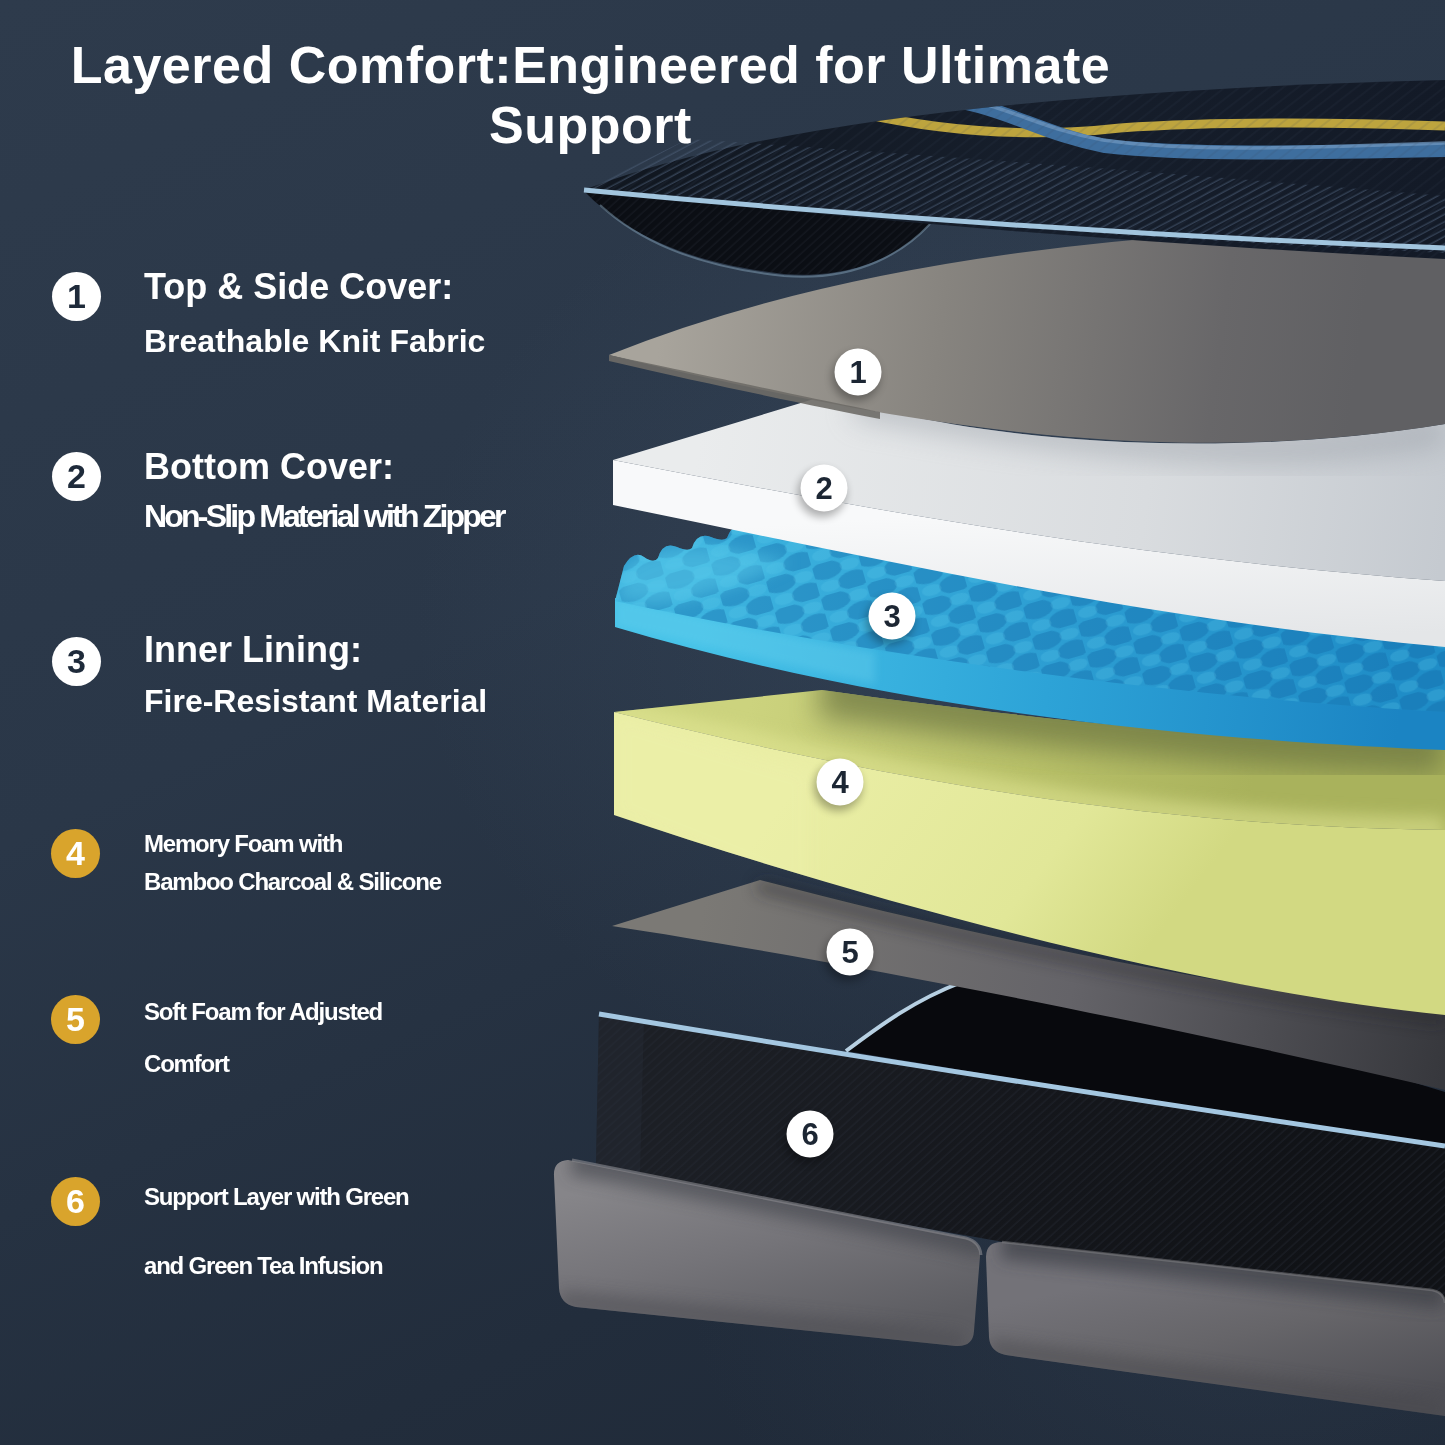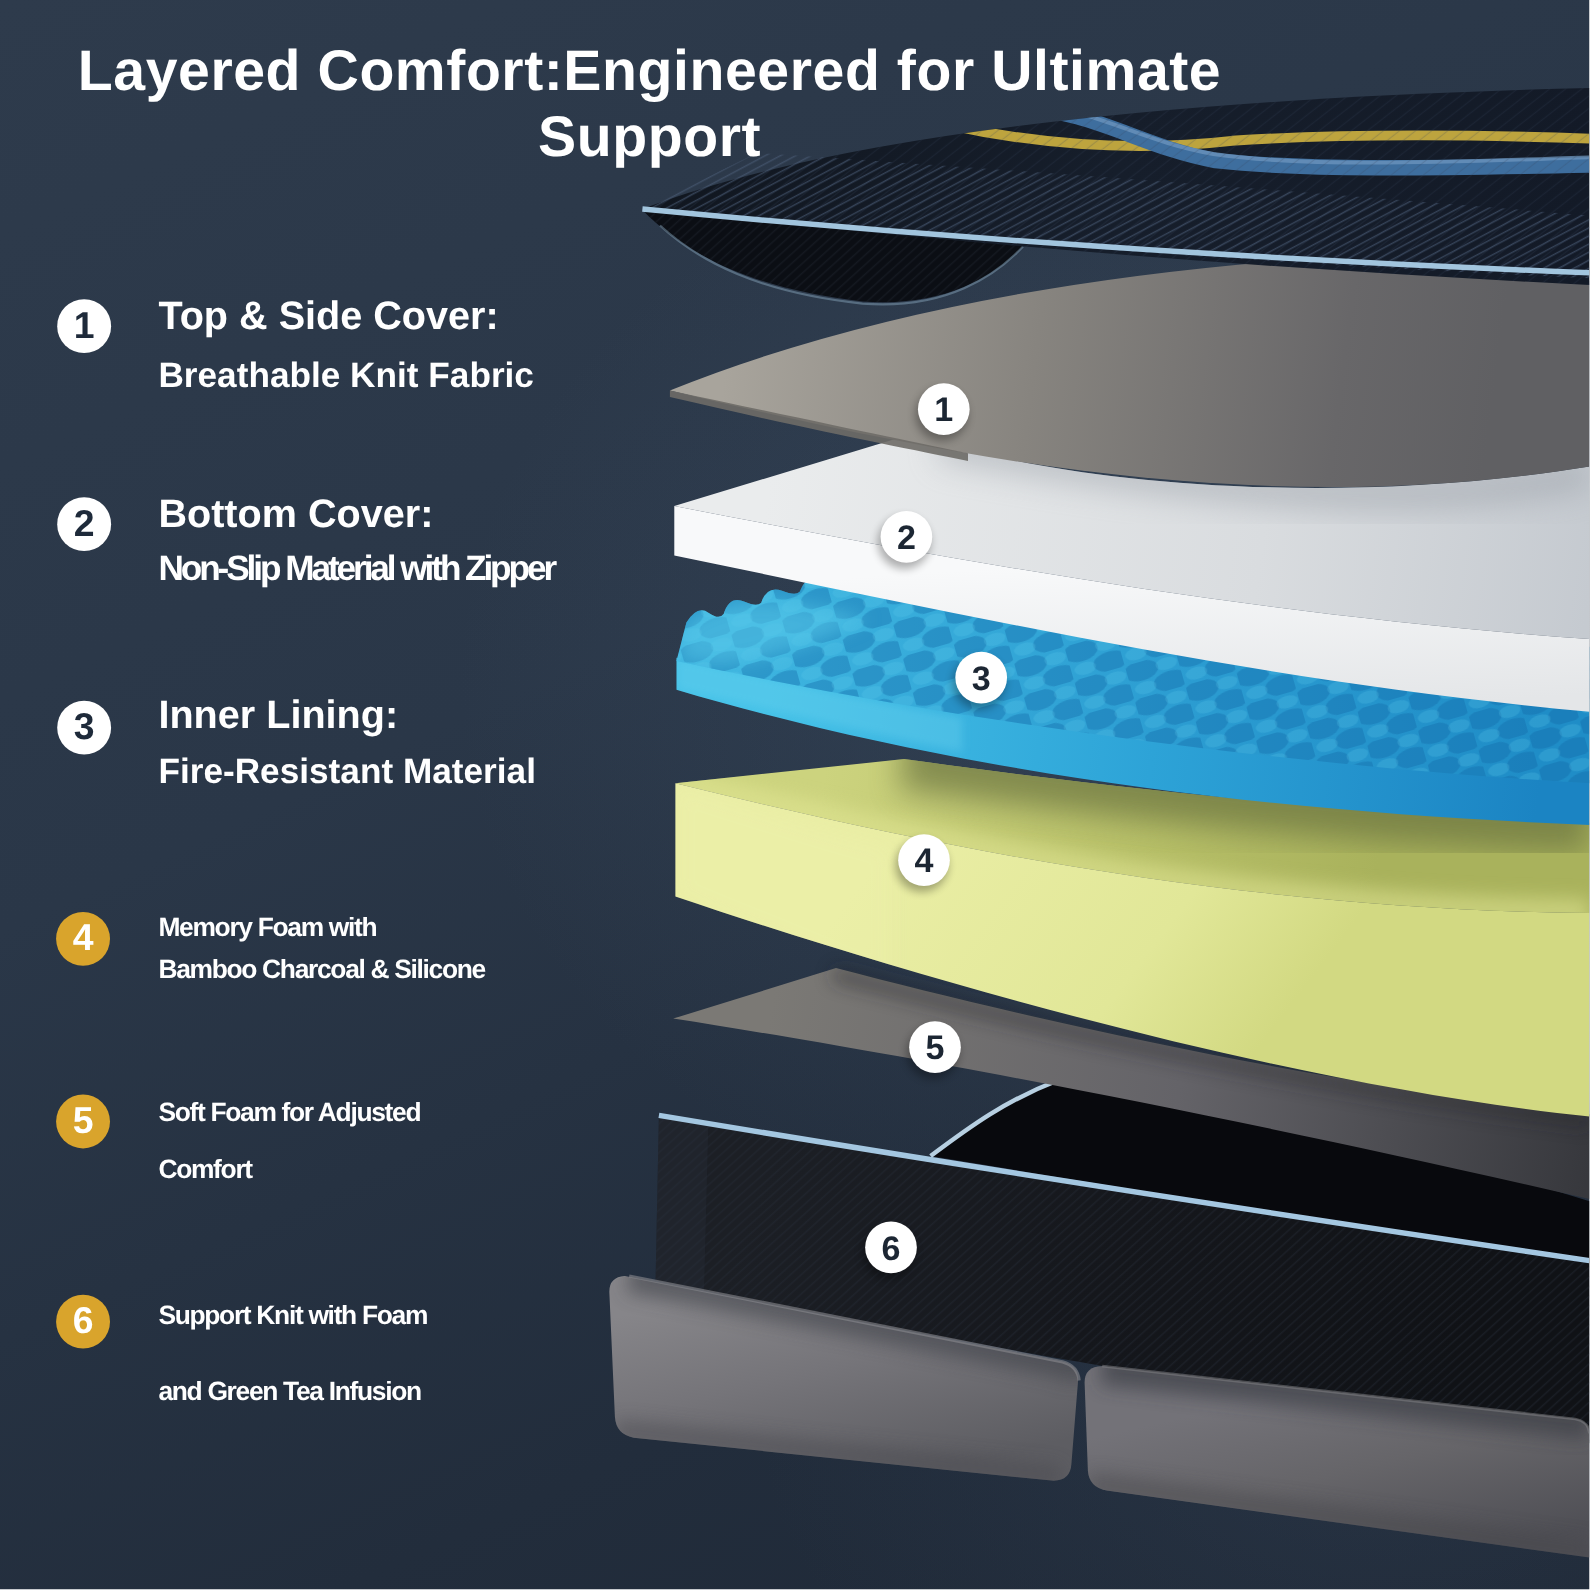--- a/index.html
+++ b/index.html
@@ -264,15 +264,15 @@
 
   <div class="badge bg" style="left:51px;top:829px;width:49px;height:49px;line-height:49px;font-size:34px;">4</div>
   <div class="item t3" style="left:144px;top:832px;">Memory Foam with</div>
   <div class="item t3" style="left:144px;top:870px;">Bamboo Charcoal &amp; Silicone</div>
 
   <div class="badge bg" style="left:51px;top:995px;width:49px;height:49px;line-height:49px;font-size:34px;">5</div>
   <div class="item t3" style="left:144px;top:1000px;">Soft Foam for Adjusted</div>
   <div class="item t3" style="left:144px;top:1052px;">Comfort</div>
 
   <div class="badge bg" style="left:51px;top:1177px;width:49px;height:49px;line-height:49px;font-size:34px;">6</div>
-  <div class="item t3" style="left:144px;top:1185px;">Support Knit with Foam</div>
+  <div class="item t3" style="left:144px;top:1185px;">Support Layer with Green</div>
   <div class="item t3" style="left:144px;top:1234px;margin-top:20px;">and Green Tea Infusion</div>
 </div>
 
 </body></html>

